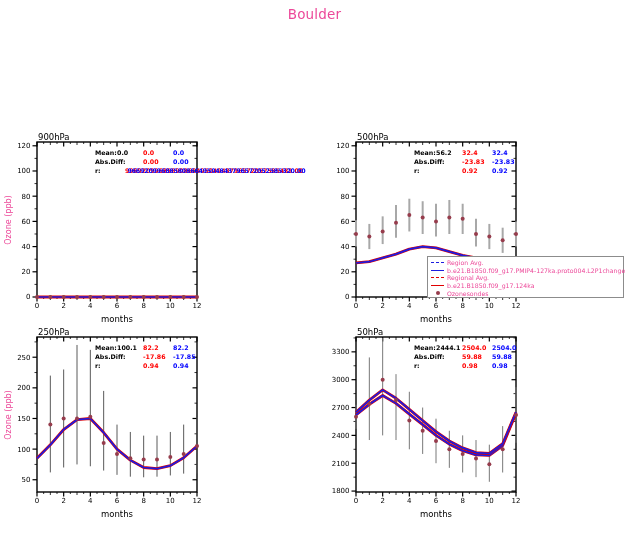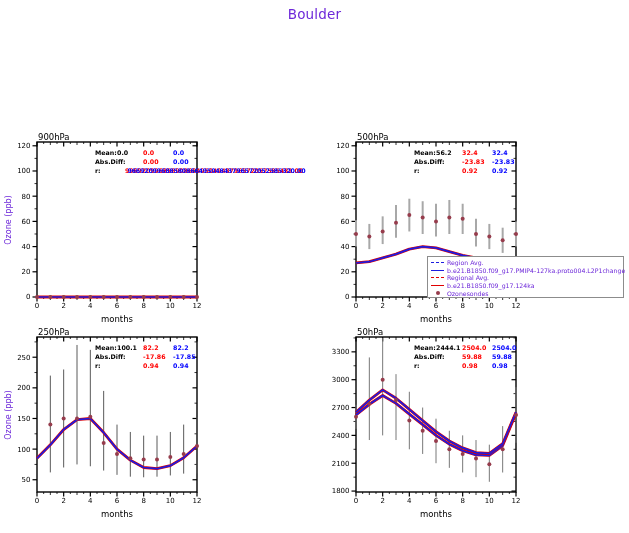--- a/index.html
+++ b/index.html
@@ -1,17 +1,17 @@
 <!DOCTYPE html>
 <html><head>
 <meta charset="utf-8">
 <style>
   html,body{margin:0;padding:0;background:#fff;}
   #stage{position:relative;width:629px;height:533px;background:#ffffff;overflow:hidden;
-         font-family:"DejaVu Sans","Liberation Sans",sans-serif;color:#6d28d9;}
+         font-family:"DejaVu Sans","Liberation Sans",sans-serif;color:#ec4899;}
   #main-title{position:absolute;top:6px;left:0;width:629px;text-align:center;
               font-size:13.5px;letter-spacing:.2px;}
   .panel-svg{position:absolute;overflow:visible;}
   svg text{font-family:"DejaVu Sans","Liberation Sans",sans-serif;}
   .ylab{position:absolute;width:140px;height:12px;text-align:center;font-size:8px;
         transform:rotate(-90deg);}
   #legend-box{position:absolute;left:427px;top:256px;width:197px;height:42px;
               background:#fff;border:1px solid #8c8c8c;padding:2px 0 0 3px;box-sizing:border-box;}
   .lg-row{display:flex;align-items:center;height:7.6px;white-space:nowrap;}
   .lg-sample{width:13px;height:0;margin-right:3px;flex:0 0 13px;}

